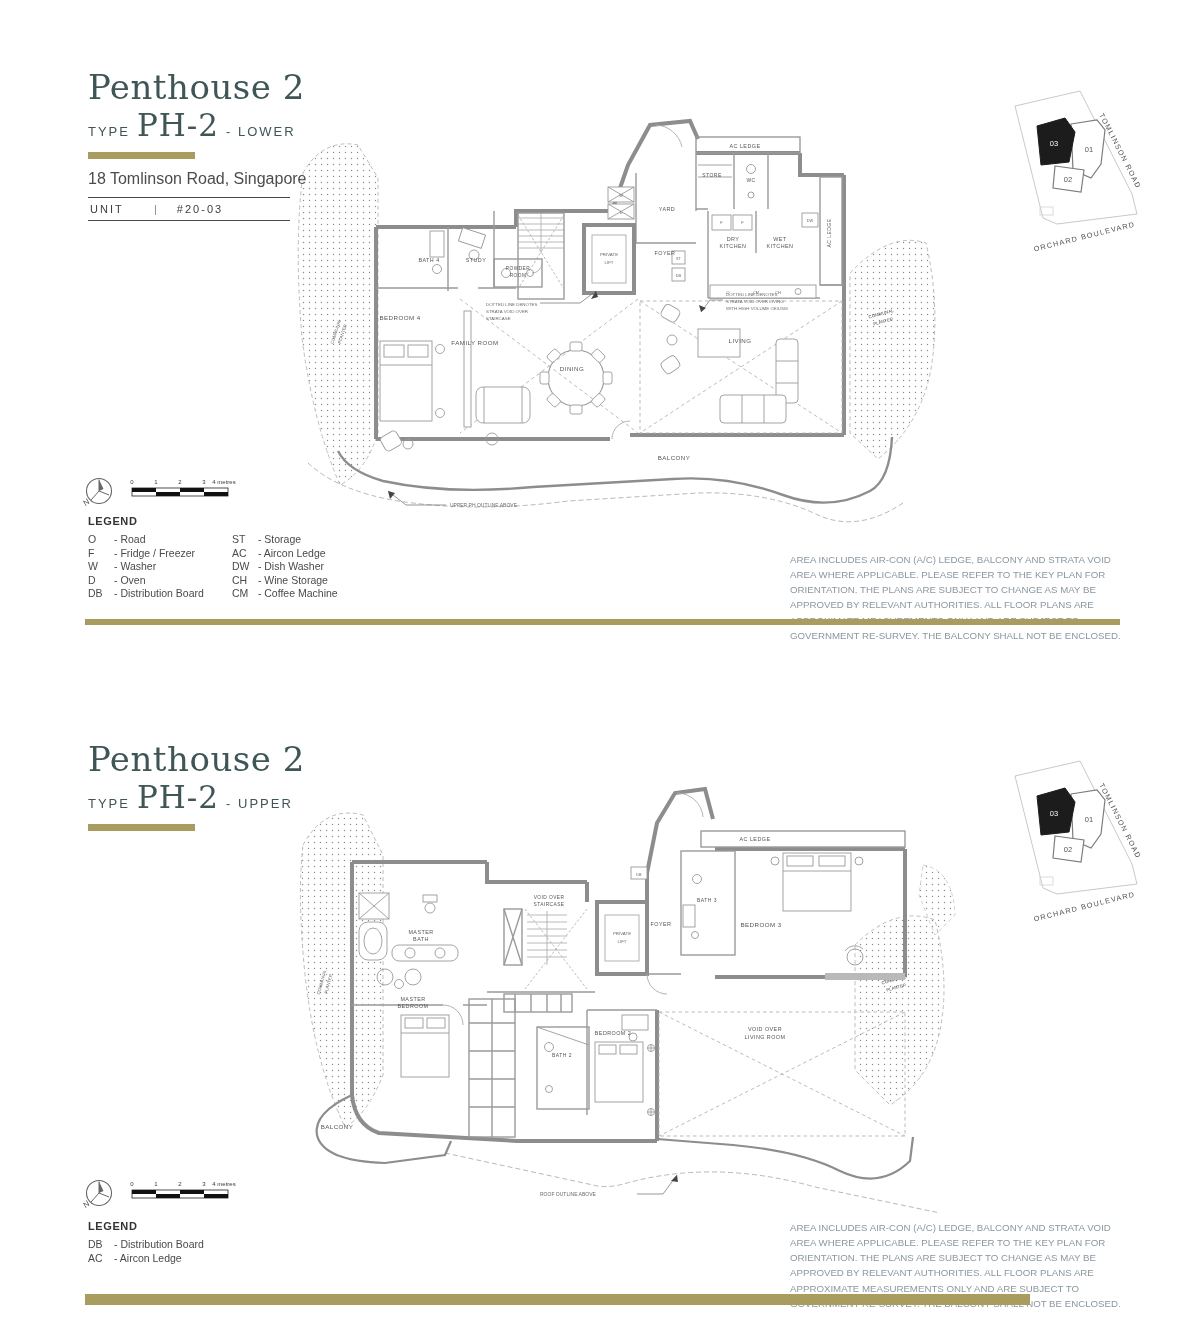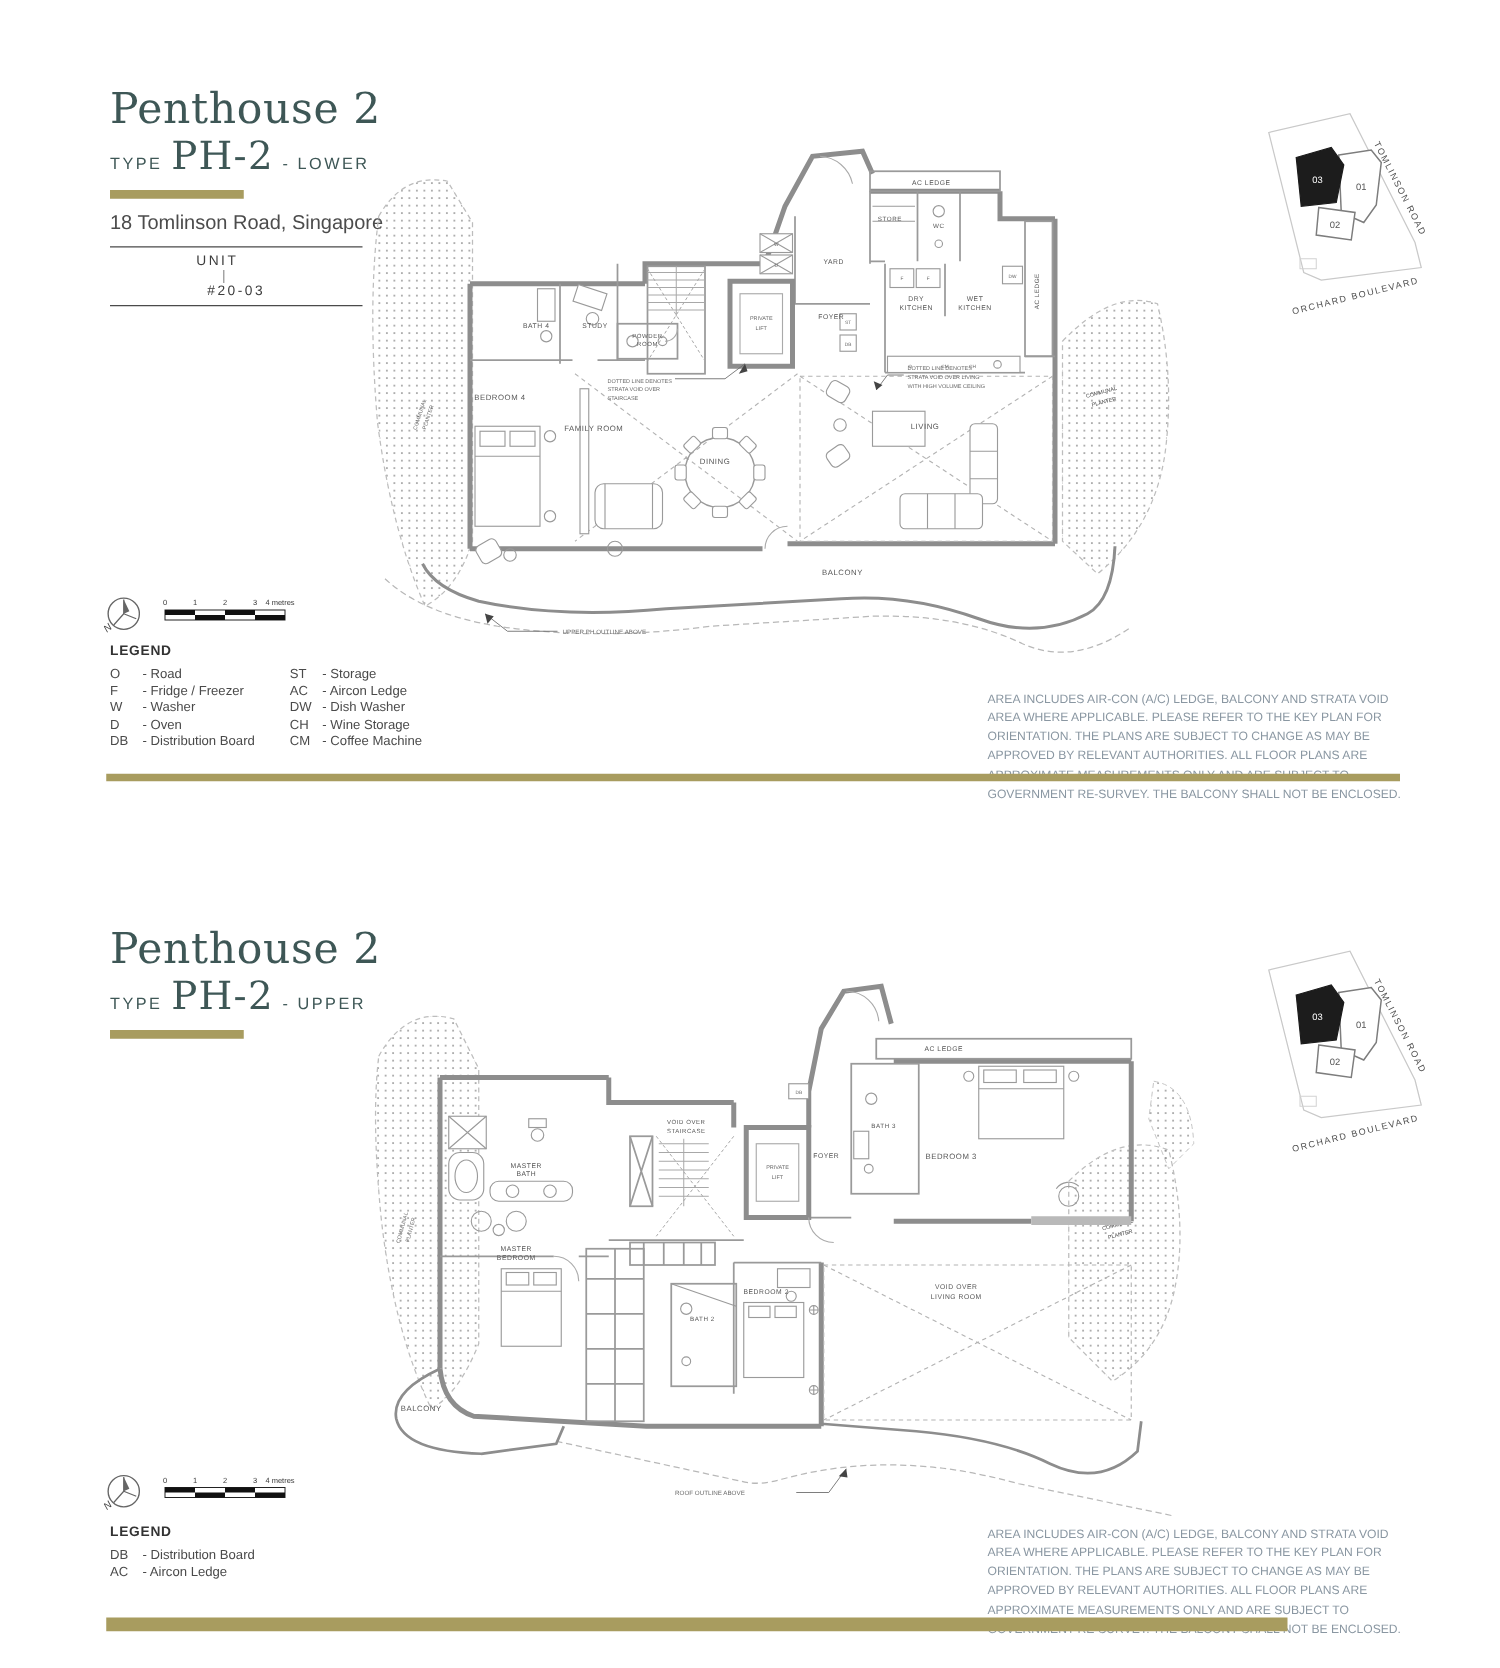--- a/index.html
+++ b/index.html
@@ -9,21 +9,21 @@
   .title{font-family:"DejaVu Serif",serif;font-weight:400;font-size:34px;color:#3e5756;
          margin:0;letter-spacing:0.5px;line-height:1.05;}
   .type-row{display:flex;align-items:baseline;gap:7px;color:#3e5756;margin-top:1px;}
   .type-label,.type-variant{font-size:13px;font-weight:normal;letter-spacing:2px;}
   .type-code{font-family:"DejaVu Serif",serif;font-size:31px;letter-spacing:1px;}
   .gold-bar{width:107px;height:7px;background:#a89c5f;margin-top:9px;}
   .addr{margin-top:13px;font-size:16px;color:#4c4c4c;line-height:14px;}
   .area-row{display:flex;}
   .area-label{width:103px;flex:none;}
   .unit-box{margin-top:11px;width:198px;border-top:1px solid #4a4a4a;border-bottom:1px solid #4a4a4a;
-            padding:5px 2px;font-size:11px;letter-spacing:2px;color:#3d3d3d;display:flex;align-items:center;flex-direction:column;}
+            padding:5px 2px;font-size:11px;letter-spacing:2px;color:#3d3d3d;display:flex;align-items:center;}
   .unit-label{width:64px;flex:none;}
   .unit-sep{color:#8a8a8a;margin-right:18px;font-weight:300;}
   .legend{position:absolute;left:88px;font-size:10.5px;color:#4a4a4a;}
   .legend-title{font-weight:bold;font-size:11px;letter-spacing:0.6px;color:#333;margin-bottom:6px;}
   .legend-cols{display:flex;gap:28px;}
   .lg-row{display:flex;line-height:13.5px;}
   .lg-abbr{width:26px;flex:none;}
   .disclaimer{position:absolute;left:790px;width:338px;font-size:9.7px;line-height:1.56;color:#8a97a2;}
   .divider{position:absolute;left:85px;background:#a89c5f;}
   svg text{font-family:"Liberation Sans",sans-serif;}

